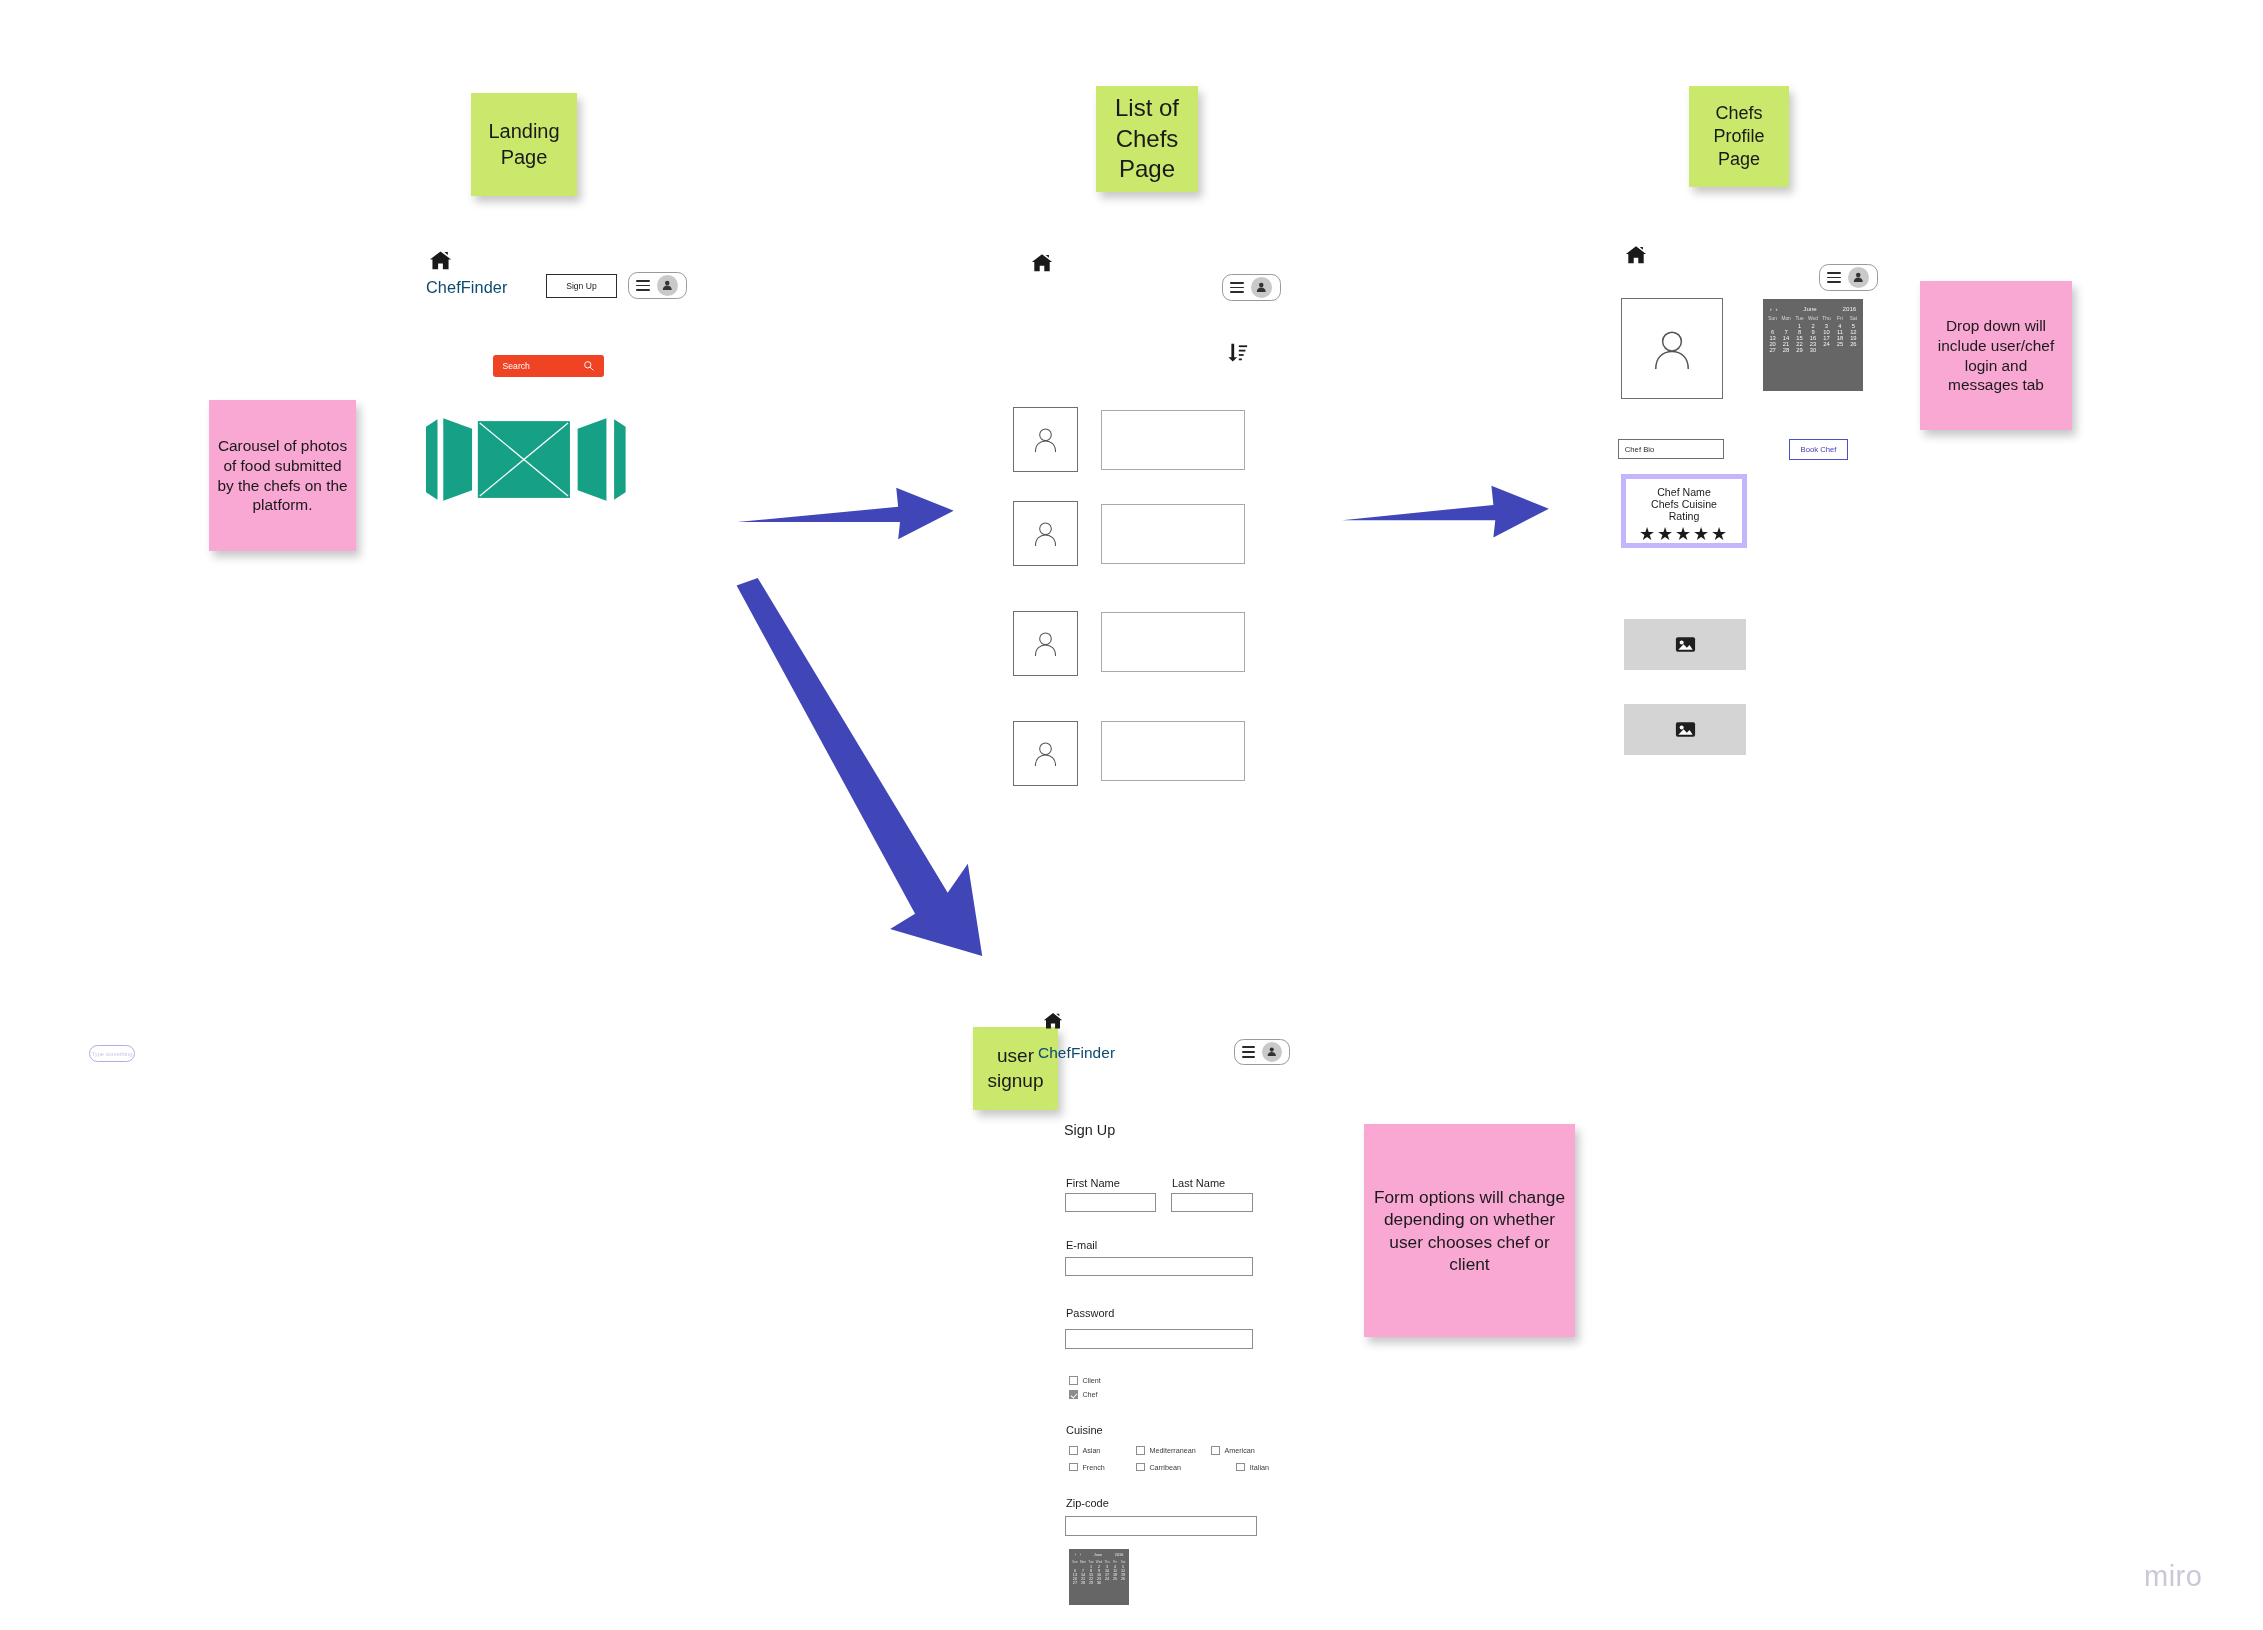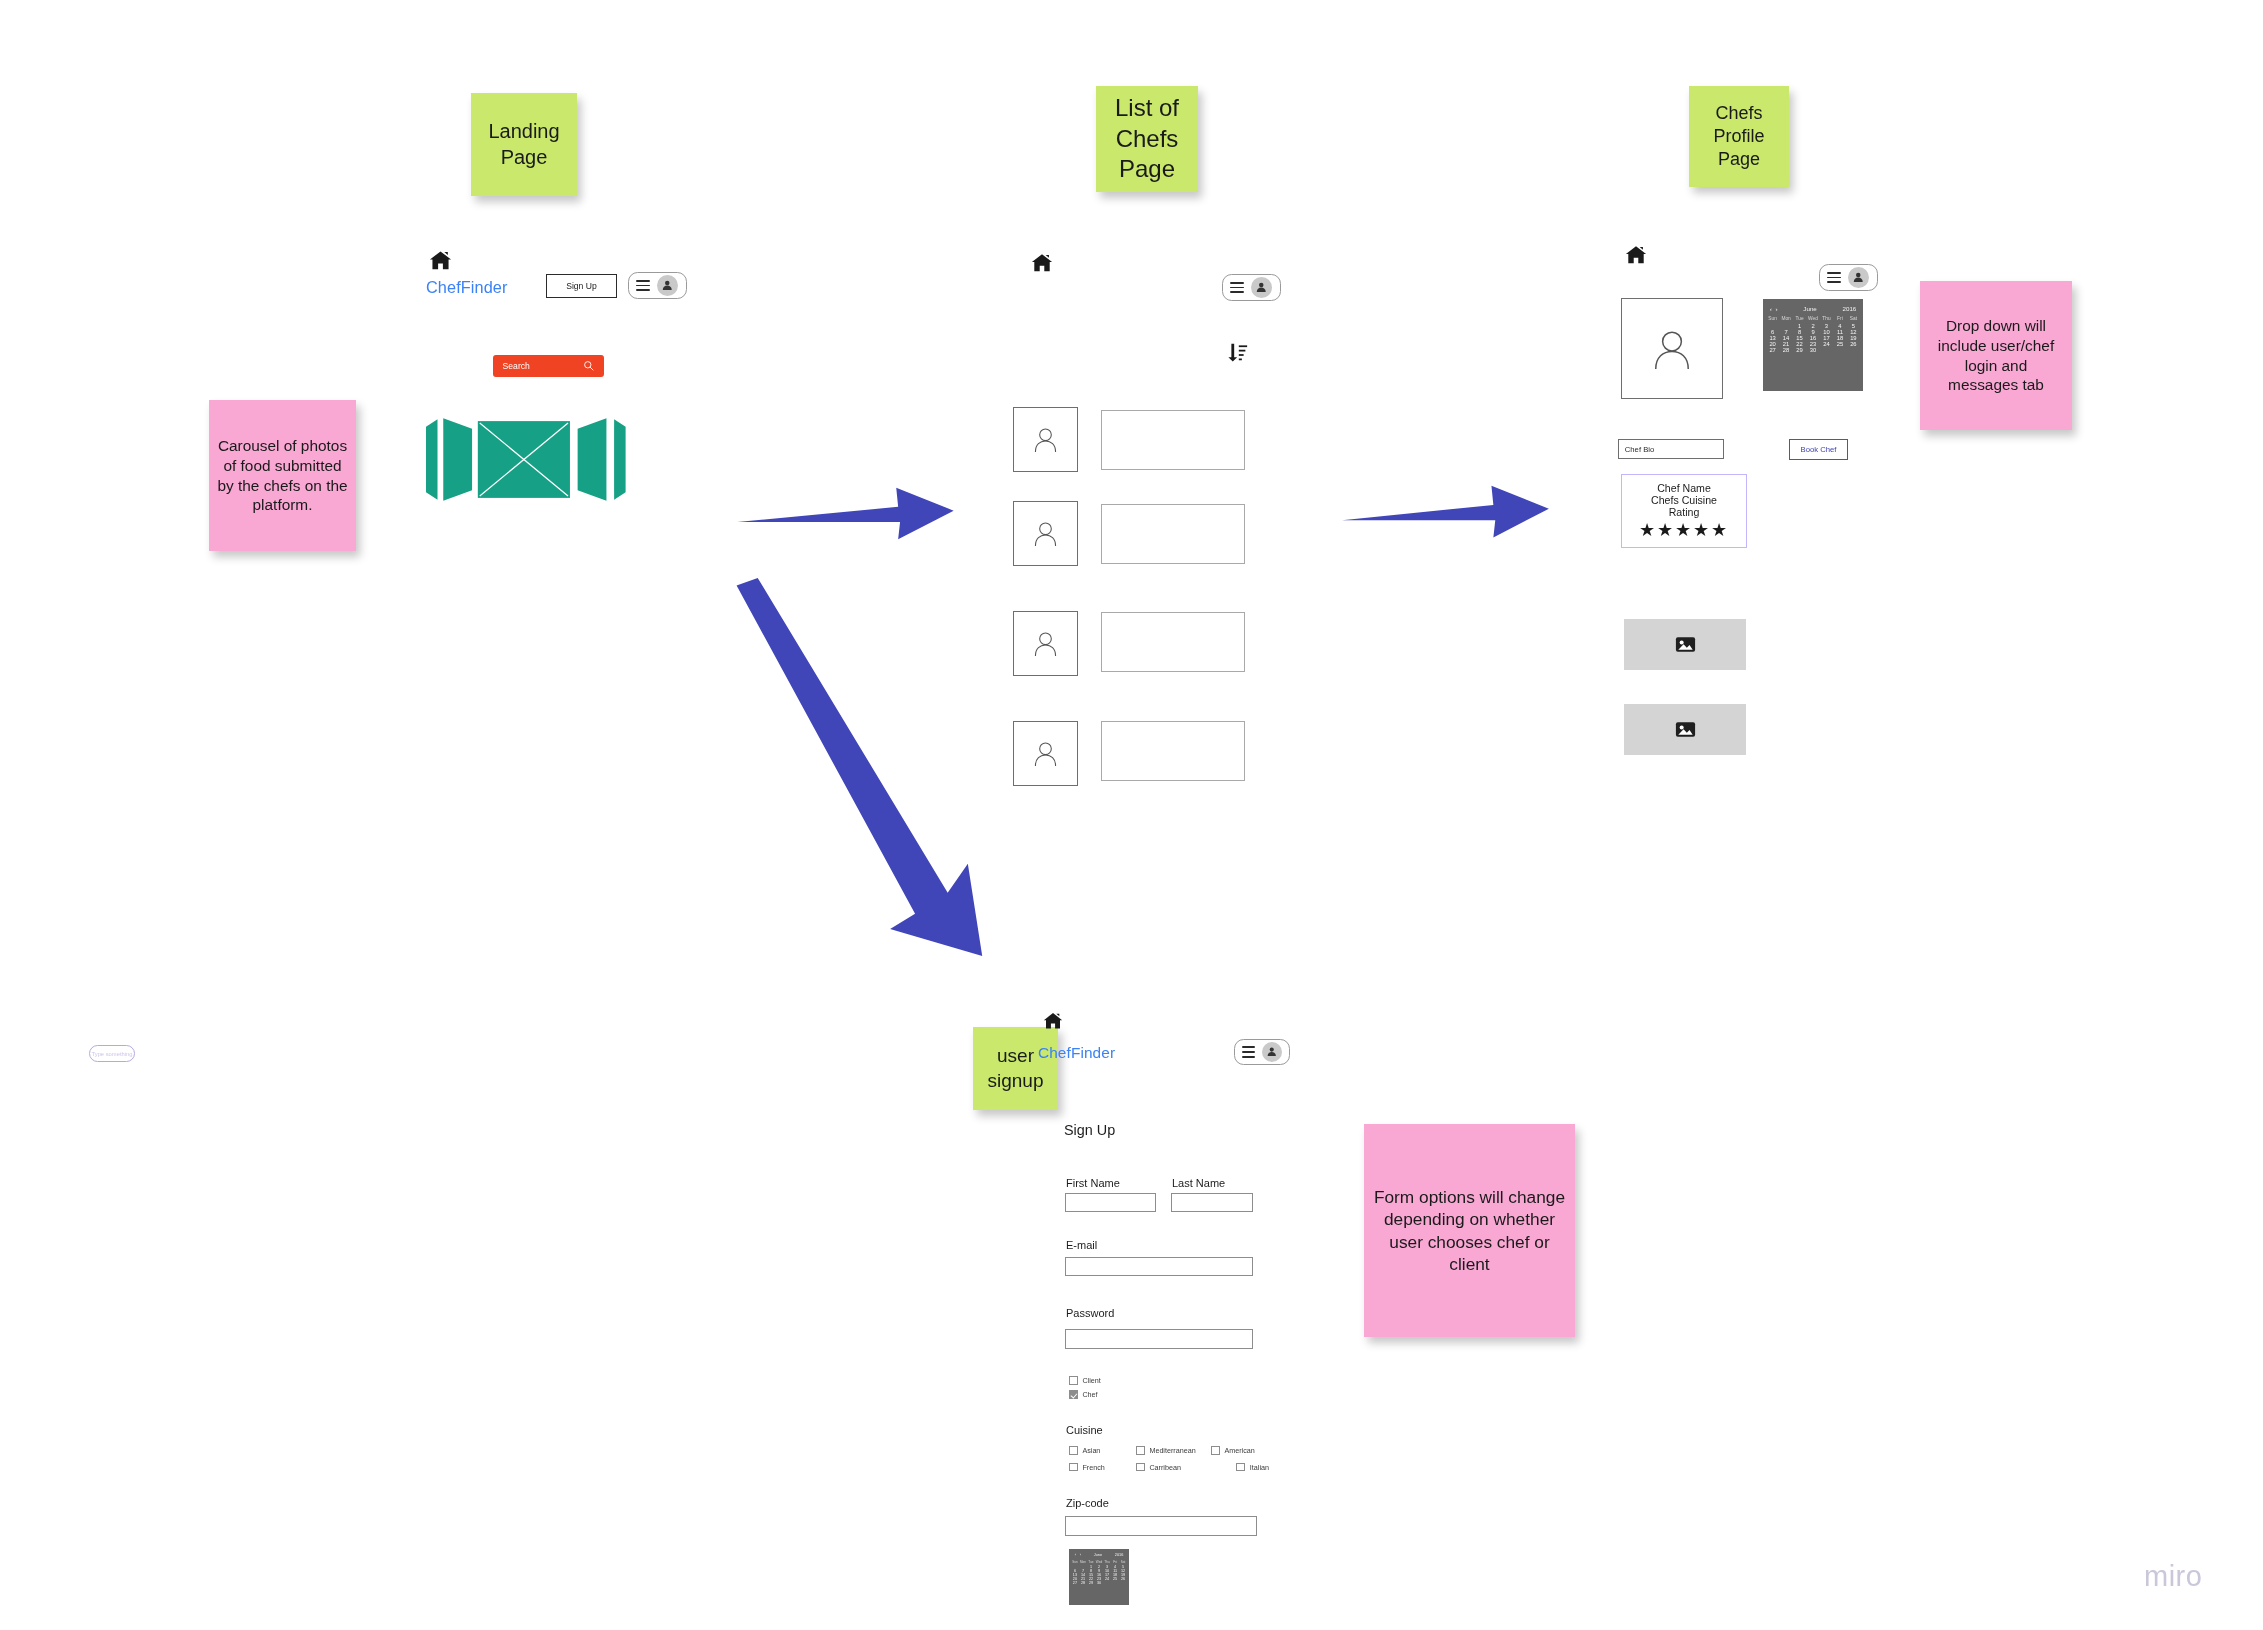--- a/index.html
+++ b/index.html
@@ -52,21 +52,21 @@
   .hamburger { display: flex; flex-direction: column; justify-content: center; gap: 2.9px; }
   .hamburger i { display: block; background: #2b2b2b; height: 1.9px; border-radius: 1px; }
   .avatar-circle {
     border-radius: 50%;
     background: #c9c9c9;
     display: flex; align-items: center; justify-content: center;
   }
 
   .brand {
     position: absolute;
-    color: #3b82f6;
+    color: #0c4a6e;
     font-size: 16.3px;
     letter-spacing: 0.1px;
   }
 
   .signup-btn {
     position: absolute;
     border: 1px solid #2b2b2b;
     background: #fff;
     display: flex; align-items: center; justify-content: center;
     font-size: 8.6px;
@@ -106,21 +106,21 @@
   .calnav { flex: 0 0 auto; display:flex; gap:3.8px; }
   .calmonth { flex: 1; text-align: center; }
   .calyear { flex: 0 0 auto; }
   .calgrid { display: grid; grid-template-columns: repeat(7, 1fr); text-align: center; }
   .caldow { color: #d8d8d8; }
   .calday { color: #f4f4f4; }
 
   
   .profile-card {
     position: absolute;
-    border: 1px solid #c4b5fd;
+    border: 5px solid #c4b5fd;
     background: #fff;
     text-align: center;
     color: #1c1c1c;
   }
   .stars { color: #1a1a1a; letter-spacing: 1.9px; }
 
   .book-btn {
     position: absolute;
     border: 1px solid #4a4fd0;
     color: #3b3fb0;

